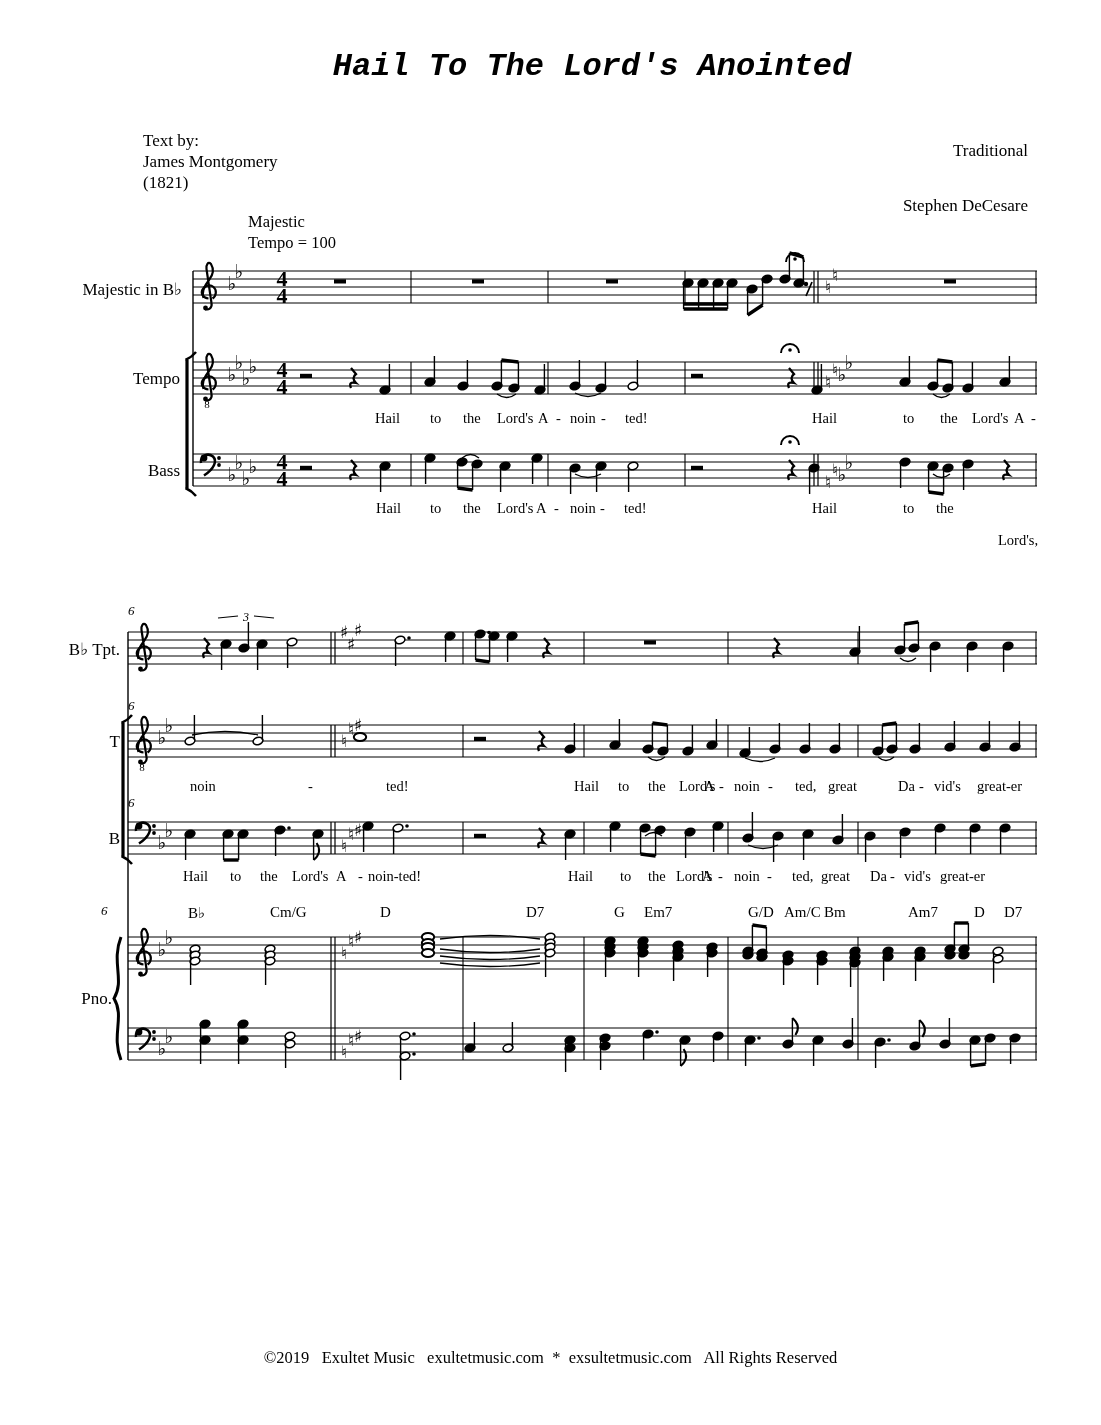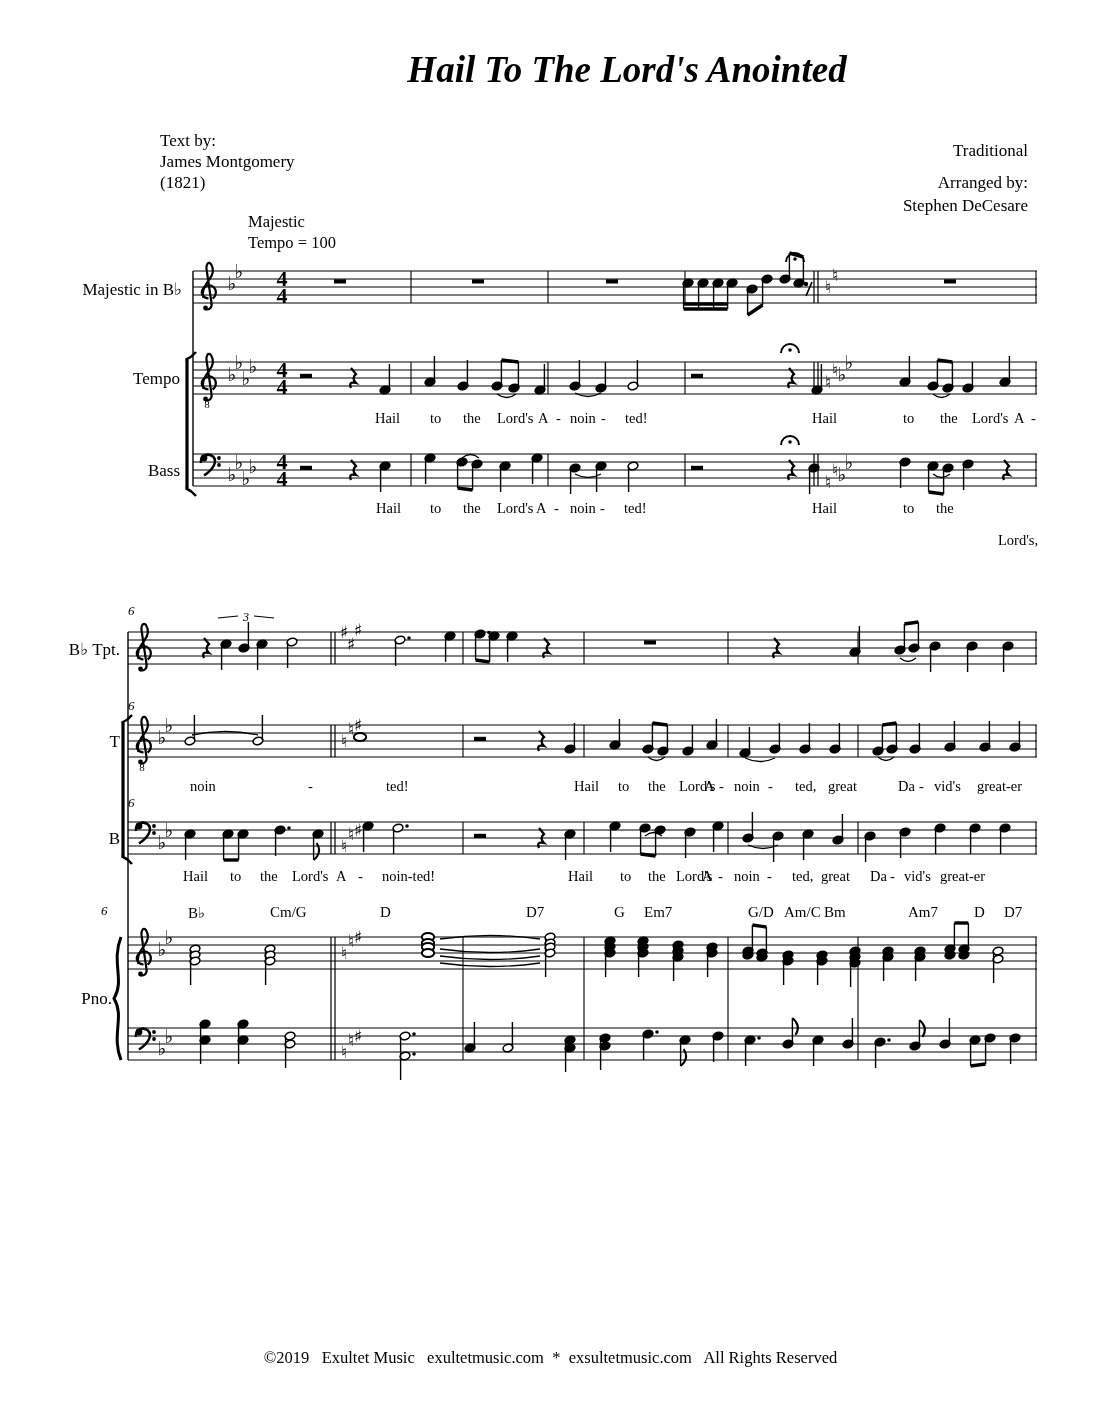--- a/index.html
+++ b/index.html
@@ -1,21 +1,21 @@
 <!DOCTYPE html>
 <html><head>
 <meta charset="utf-8">
 <style>
   html,body{margin:0;padding:0;background:#fff;}
   #page{position:relative;width:1101px;height:1425px;background:#ffffff;overflow:hidden;
         font-family:"Liberation Serif",serif;color:#000;}
   .abs{position:absolute;}
-  #title{top:48px;left:627px;transform:translateX(-50%);white-space:nowrap;
-         font-family:Liberation Serif, serif;font-weight:bold;font-style:italic;
-         font-size:37px;letter-spacing:0px;}
+  #title{top:48px;left:592px;transform:translateX(-50%);white-space:nowrap;
+         font-family:Liberation Mono, monospace;font-weight:bold;font-style:italic;
+         font-size:32px;letter-spacing:0px;}
   .credit{font-size:17px;line-height:21px;}
   .credit-right{text-align:right;width:328px;left:700px;}
   .tempo{font-size:16.5px;}
   .stafflabel{font-size:17px;text-align:right;white-space:nowrap;}
   .lyricline span{position:absolute;top:0;font-size:14.5px;white-space:nowrap;}
   .chordline span{position:absolute;top:0;font-size:15px;white-space:pre;}
   .mnum{font-size:13px;font-style:italic;}
   #footer{top:1348px;left:0;width:1101px;text-align:center;font-size:16.5px;white-space:pre;}
   svg text{fill:#000;}
 </style>
@@ -570,28 +570,27 @@
         <ellipse cx="990" cy="1038" rx="5" ry="3.6" transform="rotate(-18 990 1038)" fill="#000" stroke="#000" stroke-width="1.6"></ellipse>
         <line x1="970.6" y1="1041" x2="970.6" y2="1066" stroke="#000" stroke-width="1.4"></line>
         <line x1="985.6" y1="1039" x2="985.6" y2="1064" stroke="#000" stroke-width="1.4"></line>
         <line x1="970.6" y1="1066" x2="985.6" y2="1064" stroke="#000" stroke-width="3.4"></line>
         <ellipse cx="1015" cy="1038" rx="5" ry="3.6" transform="rotate(-18 1015 1038)" fill="#000" stroke="#000" stroke-width="1.6"></ellipse>
         <line x1="1010.6" y1="1039" x2="1010.6" y2="1064" stroke="#000" stroke-width="1.4"></line>
       </svg></div>
 
   <div id="title" class="abs">Hail To The Lord's Anointed</div>
 
-  <div class="abs credit" style="top:130px;left:160px">
+  <div class="abs credit" style="top:130px;left:143px">
     <div>Text by:</div>
     <div>James Montgomery</div>
     <div>(1821)</div>
   </div>
 
   <div class="abs credit credit-right" style="top:140px">Traditional</div>
-  <div class="abs credit credit-right" style="top:172px">Arranged by:</div>
   <div class="abs credit credit-right" style="top:195px">Stephen DeCesare</div>
 
   <div class="abs tempo" style="top:212px;left:248px">Majestic</div>
   <div class="abs tempo" style="top:233px;left:248px">Tempo = 100</div>
 
   <div class="abs stafflabel" style="top:279px;left:40px;width:142px">Majestic in B♭</div>
   <div class="abs stafflabel" style="top:369px;left:40px;width:140px">Tempo</div>
   <div class="abs stafflabel" style="top:461px;left:40px;width:140px">Bass</div>
 
   <div class="abs stafflabel" style="top:639px;left:40px;width:80px">B♭ Tpt.</div>
@@ -655,21 +654,21 @@
       <span style="left: 934px;">vid's</span>
       <span style="left: 977px;">great-er</span>
     </div>
   <div class="abs lyricline" id="lyr-bas2" style="top:868px;left:0">
       <span style="left: 183px;">Hail</span>
       <span style="left: 230px;">to</span>
       <span style="left: 260px;">the</span>
       <span style="left: 292px;">Lord's</span>
       <span style="left: 336px;">A</span>
       <span style="left: 358px;">-</span>
-      <span style="left: 382px;">noin-ted!</span>
+      <span style="left: 368px;">noin-ted!</span>
       <span style="left: 568px;">Hail</span>
       <span style="left: 620px;">to</span>
       <span style="left: 648px;">the</span>
       <span style="left: 676px;">Lord's</span>
       <span style="left: 702px;">A</span>
       <span style="left: 718px;">-</span>
       <span style="left: 734px;">noin</span>
       <span style="left: 767px;">-</span>
       <span style="left: 792px;">ted,</span>
       <span style="left: 821px;">great</span>

